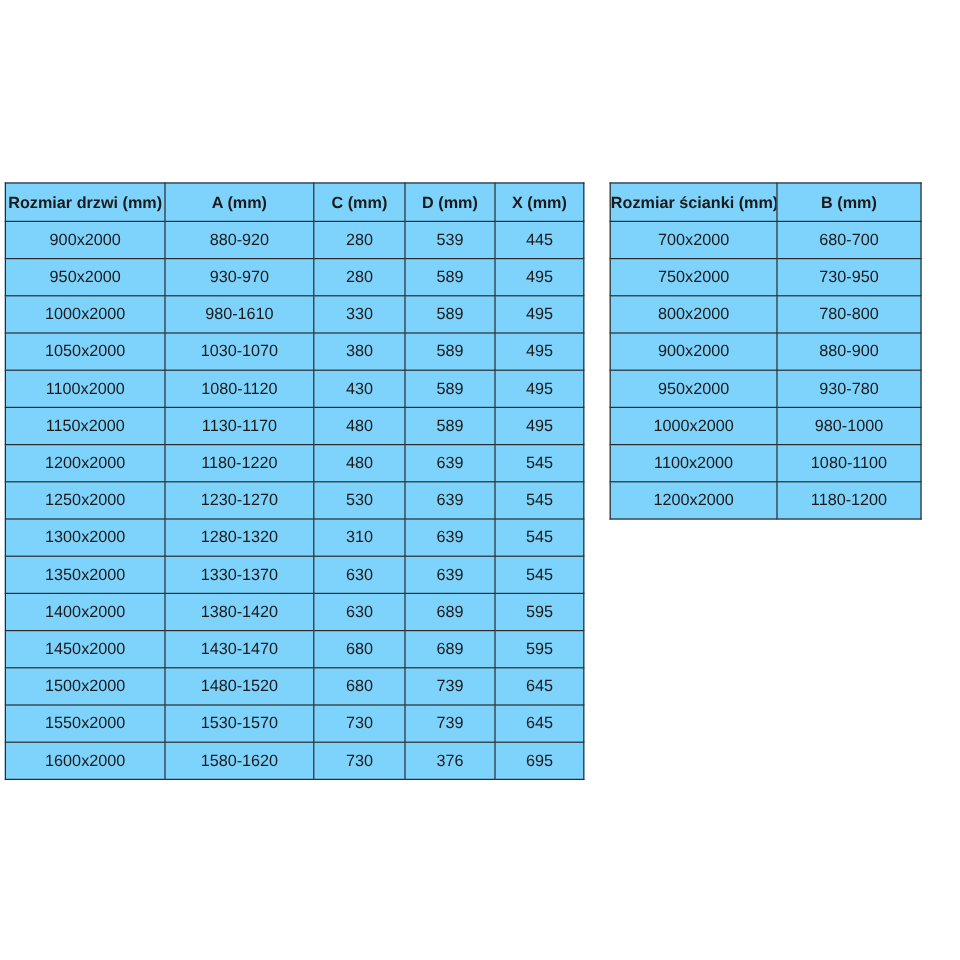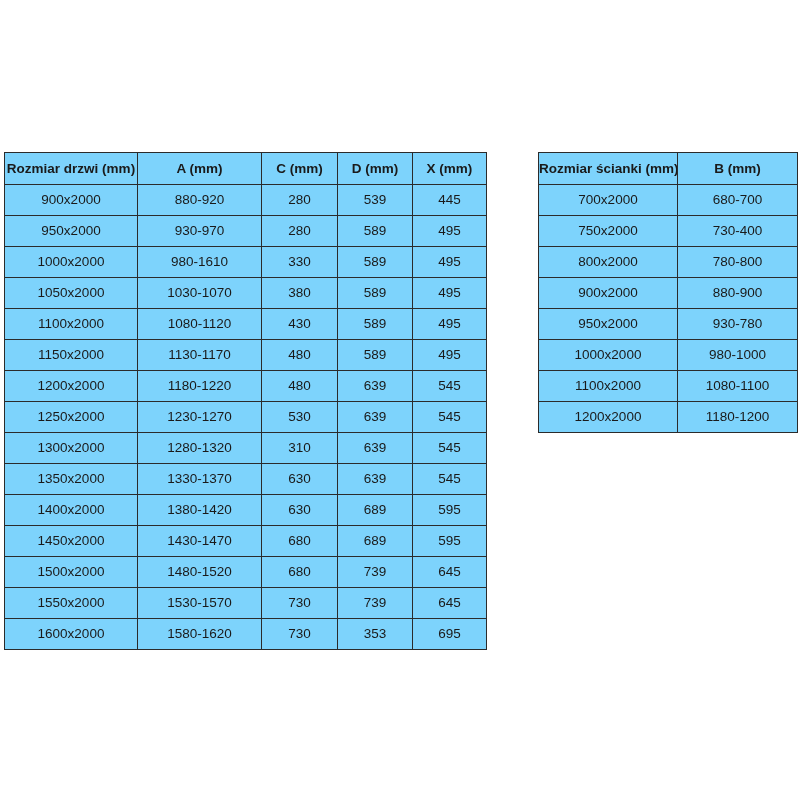--- a/index.html
+++ b/index.html
@@ -40,21 +40,21 @@
   table.spec-table td {
     font-weight: normal;
     height: 30px;
   }
   #door-table {
     left: 4px;
     top: 152px;
     width: 482px;
   }
   #wall-table {
-    left: 538px;
+    left: 508px;
     top: 152px;
     width: 259px;
   }
 </style>
 </head>
 <body>
 
 <div class="canvas">
 
   <table id="door-table" class="spec-table">
@@ -170,21 +170,21 @@
           <td>1550x2000</td>
           <td>1530-1570</td>
           <td>730</td>
           <td>739</td>
           <td>645</td>
         </tr>
         <tr>
           <td>1600x2000</td>
           <td>1580-1620</td>
           <td>730</td>
-          <td>353</td>
+          <td>376</td>
           <td>695</td>
         </tr>
       </tbody>
   </table>
 
   <table id="wall-table" class="spec-table">
     <colgroup>
       <col style="width:139px">
       <col style="width:120px">
     </colgroup>
@@ -194,21 +194,21 @@
           <th>B (mm)</th>
         </tr>
       </thead>
     <tbody>
         <tr>
           <td>700x2000</td>
           <td>680-700</td>
         </tr>
         <tr>
           <td>750x2000</td>
-          <td>730-400</td>
+          <td>730-950</td>
         </tr>
         <tr>
           <td>800x2000</td>
           <td>780-800</td>
         </tr>
         <tr>
           <td>900x2000</td>
           <td>880-900</td>
         </tr>
         <tr>

